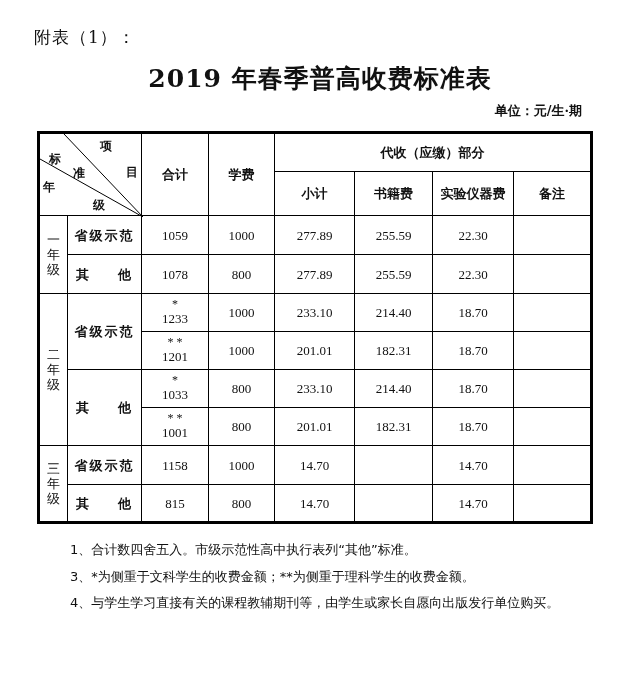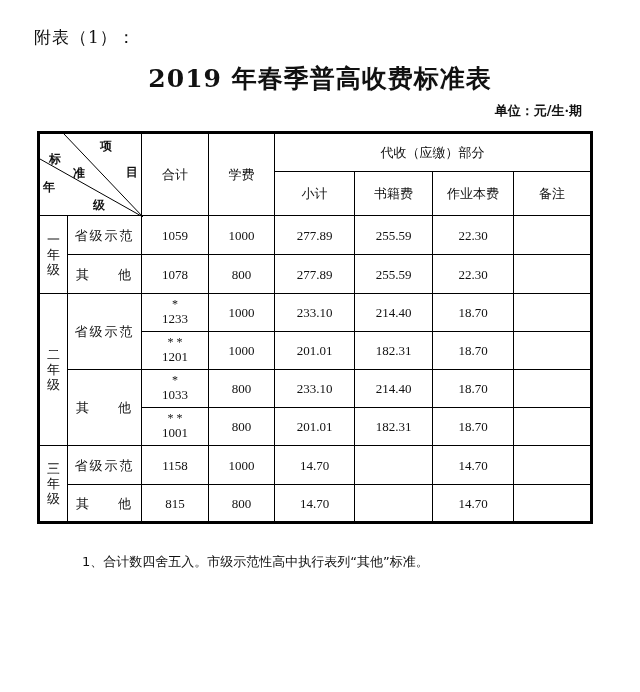--- a/index.html
+++ b/index.html
@@ -20,39 +20,39 @@
   .fee-table {
     position: absolute; left: 37px; top: 131px; width: 553px; height: 390px;
     border-collapse: collapse; table-layout: fixed;
     border: 3px solid #000;
   }
   .fee-table td {
     border: 1px solid #000; text-align: center; vertical-align: middle;
     padding: 0; font-size: 13px; line-height: 17px;
     font-family: "Liberation Serif", "DejaVu Serif", serif;
   }
-  .fee-table td.hdr { font-size: 13px; font-weight: normal; font-family: "DejaVu Sans", sans-serif; margin-top: 36px; }
-  .fee-table td.cat { font-size: 13px; font-family: "DejaVu Sans", sans-serif; letter-spacing: 2px; }
+  .fee-table td.hdr { font-size: 13px; font-weight: bold; font-family: "DejaVu Sans", sans-serif; margin-top: 36px; }
+  .fee-table td.cat { font-size: 13px; font-family: "DejaVu Sans", sans-serif; letter-spacing: 2px; font-weight: bold; }
   .fee-table td.grade {
     font-family: Liberation Serif, serif; font-size: 13px; line-height: 15px;
   }
   .grade-text { display: inline-block; width: 14px; word-break: break-all; }
   .spread { display: flex; justify-content: space-between; padding: 0 8px 0 8px; }
   .star { display: block; font-size: 12px; line-height: 12px; }
   .diag-cell { position: relative; }
   .diag-cell svg { position: absolute; left: 0; top: 0; }
   .diag-cell span {
     position: absolute; font-size: 12px; font-weight: bold;
     font-family: "DejaVu Sans", sans-serif;
   }
   .notes {
     position: absolute; left: 34px; top: 535px; width: 560px;
     font-size: 13px; line-height: 22.5px; font-family: "DejaVu Sans", sans-serif;
   }
-  .notes p { margin: 16px; text-indent: 32px; }
+  .notes p { margin: 4px; text-indent: 32px; }
 </style>
 </head>
 <body>
 
 <div class="annex-label">附表（1）：</div>
 <div class="doc-title">2019 年春季普高收费标准表</div>
 <div class="unit-label">单位：元/生·期</div>
 
 <table class="fee-table">
   <colgroup>
@@ -79,21 +79,21 @@
       <span style="left:3px;top:45px">年</span>
       <span style="left:53px;top:63px">级</span>
     </td>
     <td rowspan="2" class="hdr">合计</td>
     <td rowspan="2" class="hdr">学费</td>
     <td colspan="4" class="hdr">代收（应缴）部分</td>
   </tr>
   <tr style="height:44px">
     <td class="hdr">小计</td>
     <td class="hdr">书籍费</td>
-    <td class="hdr">作业本费</td>
+    <td class="hdr">实验仪器费</td>
     <td class="hdr">备注</td>
   </tr>
 
   <tr style="height:39px">
     <td rowspan="2" class="grade"><span class="grade-text">一年级</span></td>
     <td class="cat">省级示范</td>
     <td>1059</td>
     <td>1000</td>
     <td>277.89</td>
     <td>255.59</td>
@@ -178,13 +178,15 @@
     <td>14.70</td>
     <td></td>
     <td>14.70</td>
     <td></td>
   </tr>
 </tbody>
   </table>
 
 <div class="notes">
   <p>1、合计数四舍五入。市级示范性高中执行表列“其他”标准。</p>
+  <p>3、*为侧重于文科学生的收费金额；**为侧重于理科学生的收费金额。</p>
+  <p>4、与学生学习直接有关的课程教辅期刊等，由学生或家长自愿向出版发行单位购买。</p>
 </div>
 
 </body></html>

